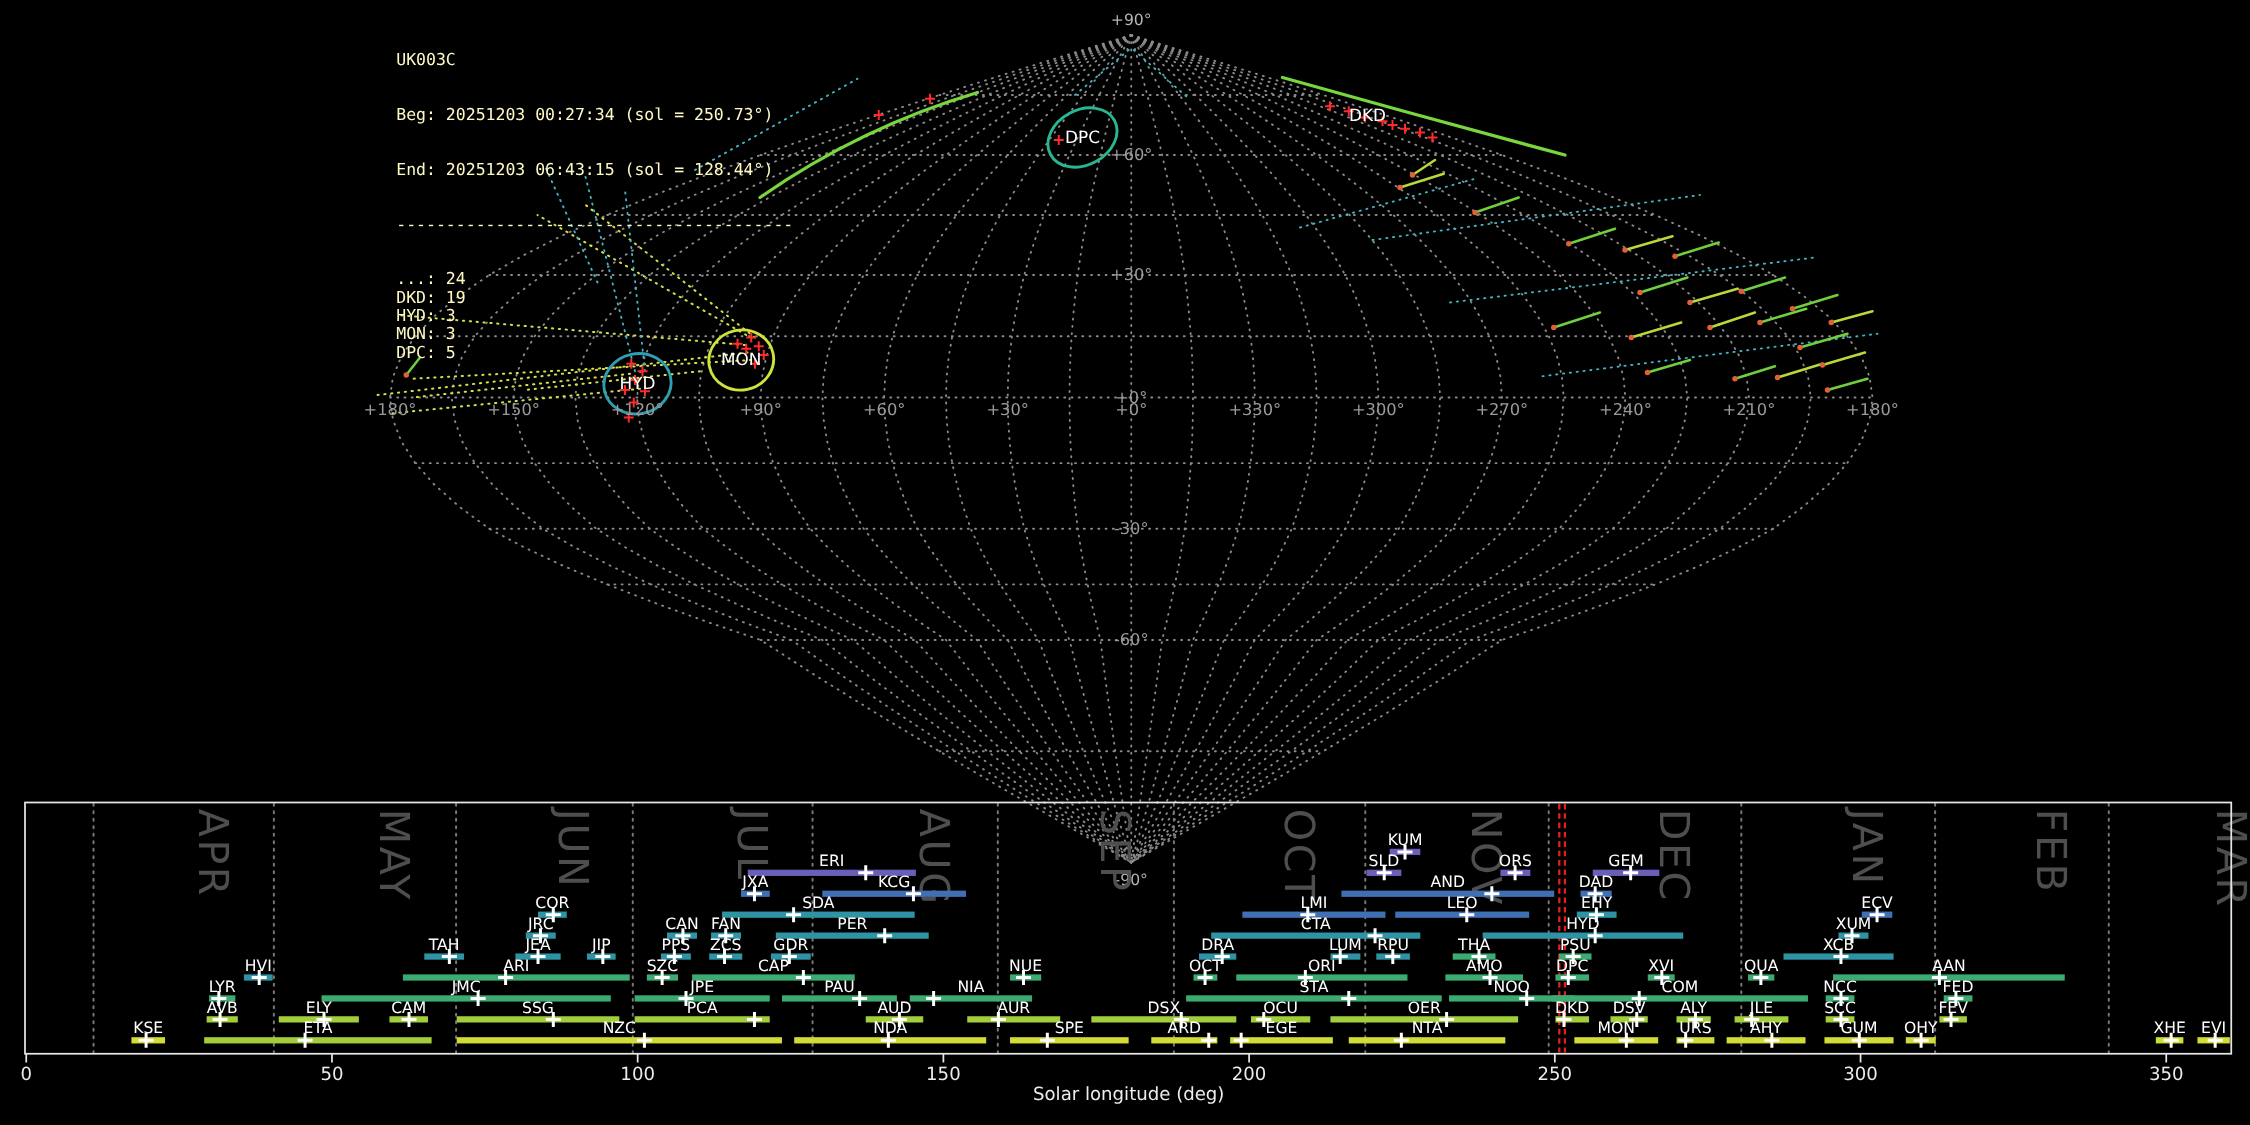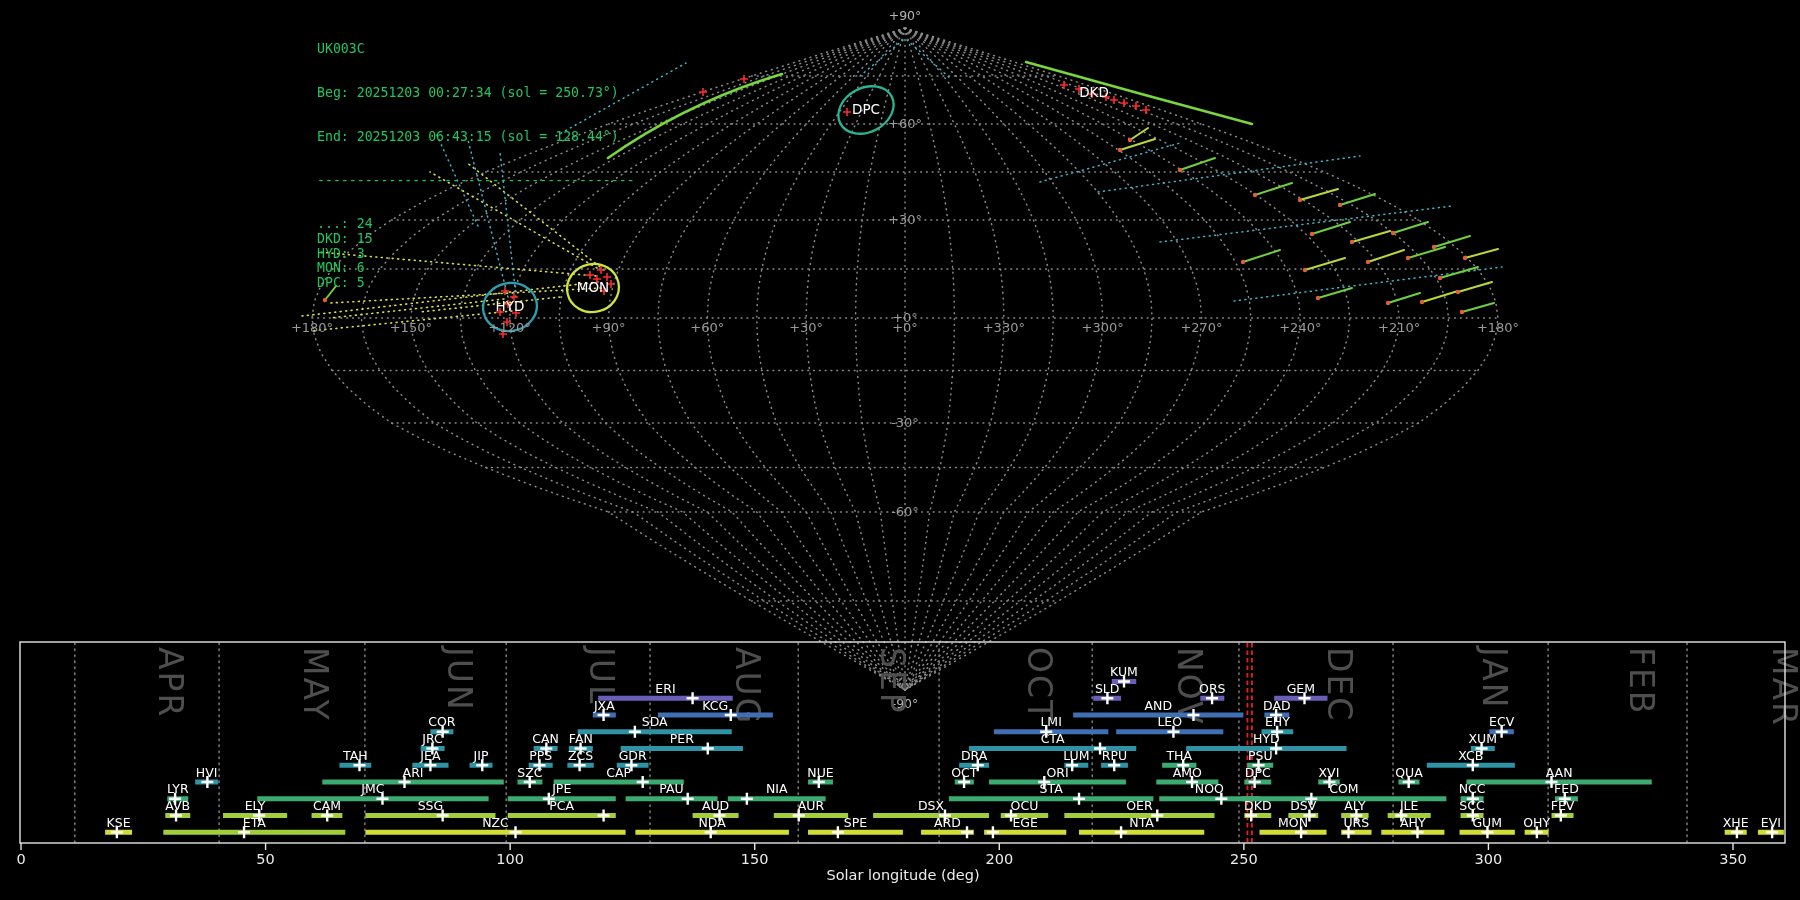--- a/index.html
+++ b/index.html
@@ -1,19 +1,19 @@
 <!DOCTYPE html>
 <html><head>
 <meta charset="utf-8">
 <style>
   html,body{margin:0;padding:0;background:#000;width:1800px;height:900px;overflow:hidden;}
   #stage{position:relative;width:1800px;height:900px;background:#000;font-family:"DejaVu Sans",sans-serif;}
   #scene{position:absolute;left:0;top:0;}
   #session-header{
-    position:absolute;left:317px;top:13px;color:#22c55e;
+    position:absolute;left:317px;top:13px;color:#fef9c3;
     font-family:"DejaVu Sans Mono",monospace;font-size:13.2px;line-height:14.6px;
     white-space:pre;z-index:5;
   }
   .hline{height:14.6px;}
   text{font-family:"DejaVu Sans",sans-serif;}
 </style>
 </head>
 <body>
 
 <div id="stage">
@@ -477,15 +477,15 @@
         <line x1="1733" y1="843" x2="1733" y2="850" stroke="#e6e6e6" stroke-width="1.4"></line>
         <text x="1733" y="864" fill="#ececec" font-size="14.5" text-anchor="middle">350</text>
         <text x="903" y="880" fill="#ececec" font-size="14.5" text-anchor="middle">Solar longitude (deg)</text>
       </g>
     </svg>
   <div id="session-header">
     <div class="hline">UK003C</div>
     <div class="hline">Beg: 20251203 00:27:34 (sol = 250.73°)</div>
     <div class="hline">End: 20251203 06:43:15 (sol = 128.44°)</div>
     <div class="hline">----------------------------------------</div>
-    <div id="count-lines"><div class="hline">...: 24</div><div class="hline">DKD: 15</div><div class="hline">HYD: 3</div><div class="hline">MON: 6</div><div class="hline">DPC: 5</div></div>
+    <div id="count-lines"><div class="hline">...: 24</div><div class="hline">DKD: 19</div><div class="hline">HYD: 3</div><div class="hline">MON: 3</div><div class="hline">DPC: 5</div></div>
   </div>
 </div>
 
 </body></html>

